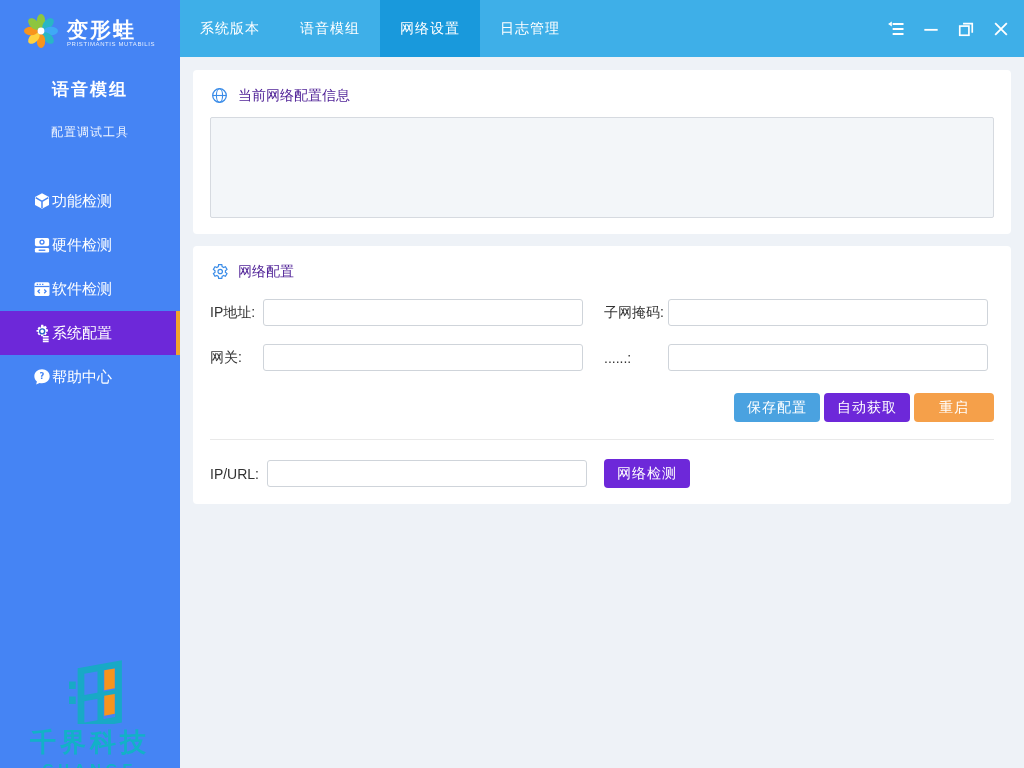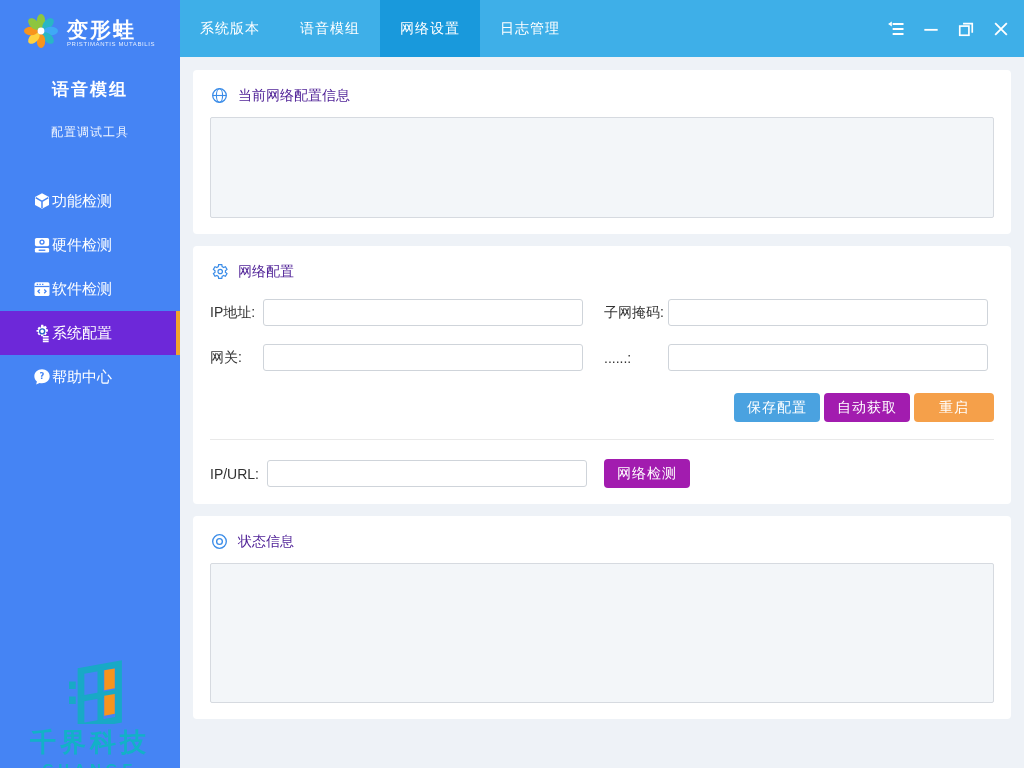--- a/index.html
+++ b/index.html
@@ -80,21 +80,21 @@
     width:320px; height:27px; border:1px solid #cfd4da; border-radius:3px;
     background:#fff; font-size:13px; padding:0 8px; outline:none; color:#333;
   }
   .btn-row { display:flex; justify-content:flex-end; gap:4px; margin-top:22px; }
   .btn {
     height:29px; min-width:80px; padding:0 13px; border:none; border-radius:4px;
     color:#fff; font-size:14px; letter-spacing:1px; cursor:pointer;
     font-family:inherit;
   }
   .btn-blue { background:#4aa2e0; }
-  .btn-green { background:#a21caf; }
+  .btn-green { background:#6d28d9; }
   .btn-orange { background:#f5a04a; }
   .divider { border-top:1px solid #e9e9e9; margin-top:17px; }
   .detect-row { display:flex; align-items:center; margin-top:19px; }
   .detect-row .flabel { width:57px; }
   .detect-row .fin { margin-right:17px; }
 </style>
 </head>
 <body>
 
 <div class="sidebar">
@@ -273,26 +273,14 @@
 
     <div class="divider"></div>
 
     <div class="detect-row">
       <span class="flabel">IP/URL:</span>
       <input class="fin" type="text" style="">
       <button class="btn btn-green">网络检测</button>
     </div>
   </div>
 
-  <div class="card">
-    <div class="sec-head">
-      <span class="si">
-        <svg width="19" height="19" viewBox="0 0 24 24">
-          <circle cx="12" cy="12" r="8.6" fill="none" stroke="#3a8ce8" stroke-width="1.7"></circle>
-          <circle cx="12" cy="12" r="3.6" fill="none" stroke="#3a8ce8" stroke-width="1.7"></circle>
-        </svg>
-      </span>
-      <span>状态信息</span>
-    </div>
-    <div class="panel h2"></div>
-  </div>
 
 </div>
 
 </body></html>

